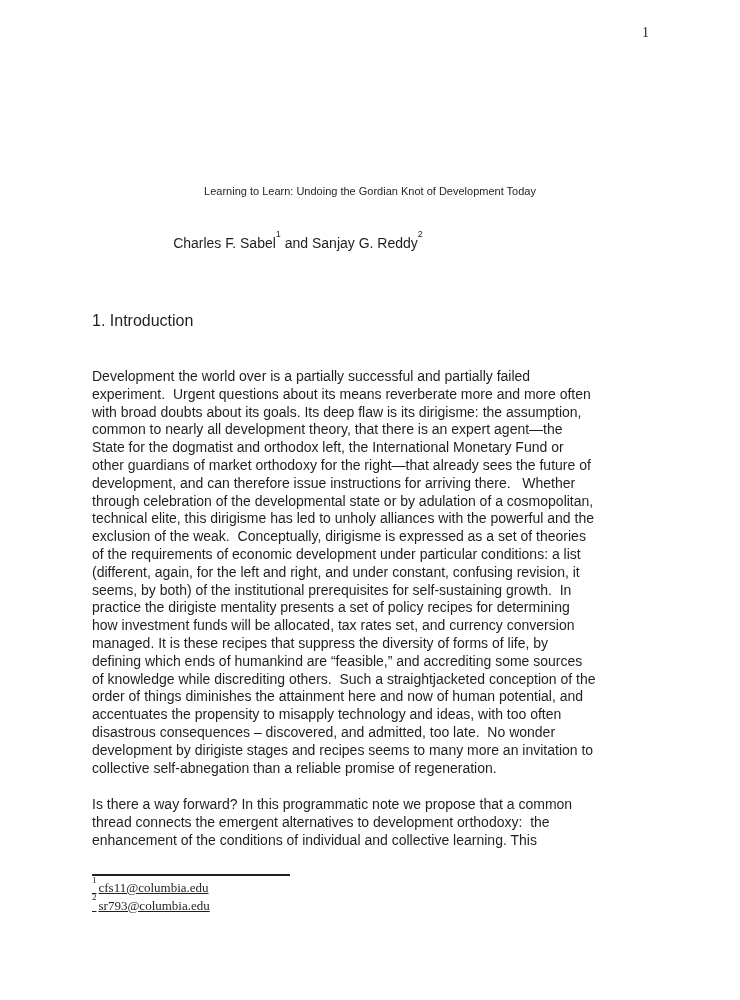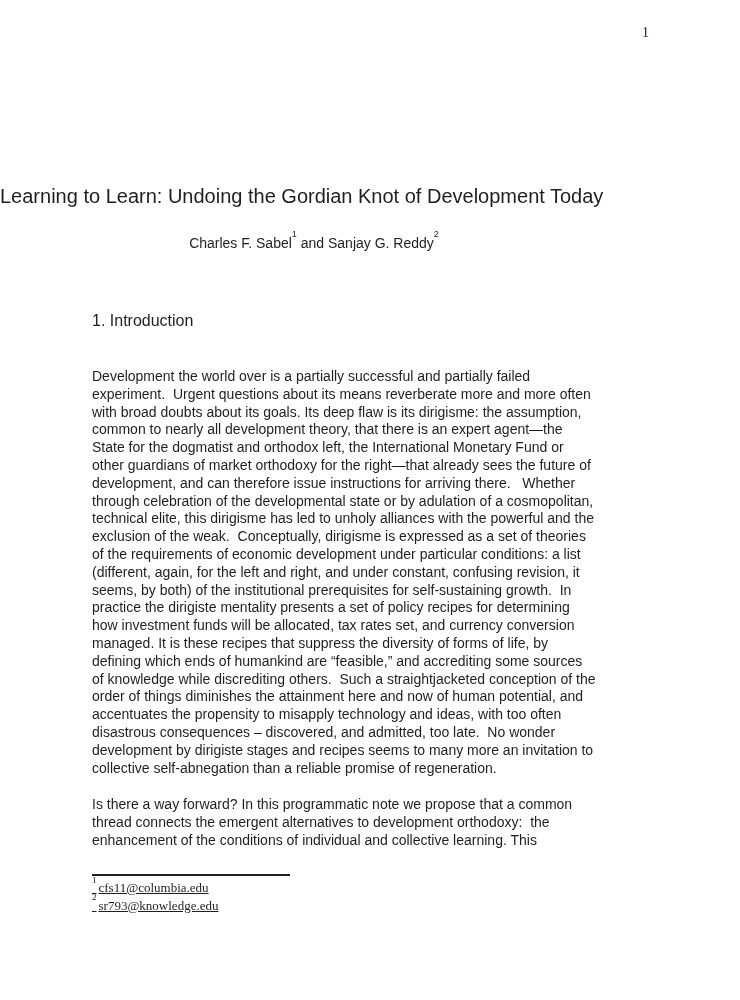--- a/index.html
+++ b/index.html
@@ -21,29 +21,29 @@
     top: 25px;
     left: 642px;
     font-family: "Liberation Serif", serif;
     font-size: 14px;
   }
   .title {
     position: absolute;
     top: 185px;
     left: 0;
     width: 740px;
-    text-align: left;
-    font-size: 20px;
+    text-align: center;
+    font-size: 11px;
     font-weight: normal;
     margin: 0;
   }
   .authors {
     position: absolute;
     top: 235px;
-    left: 16px;
+    left: 0;
     width: 596px;
     text-align: center;
     font-size: 14px;
   }
   .authors sup {
     font-size: 9px;
     position: relative;
     top: -5px;
     line-height: 0;
   }
@@ -129,16 +129,16 @@
 collective self-abnegation than a reliable promise of regeneration.</p>
 
   <p class="para para-2">Is there a way forward? In this programmatic note we propose that a common
 thread connects the emergent alternatives to development orthodoxy:  the
 enhancement of the conditions of individual and collective learning. This</p>
 
   <div class="footnote-rule"></div>
 
   <div class="footnotes">
     <div class="footnote"><sup>1</sup><span>cfs11@columbia.edu</span></div>
-    <div class="footnote"><sup>2</sup><span>sr793@knowledge.edu</span></div>
+    <div class="footnote"><sup>2</sup><span>sr793@columbia.edu</span></div>
   </div>
 
 </div>
 
 </body></html>

